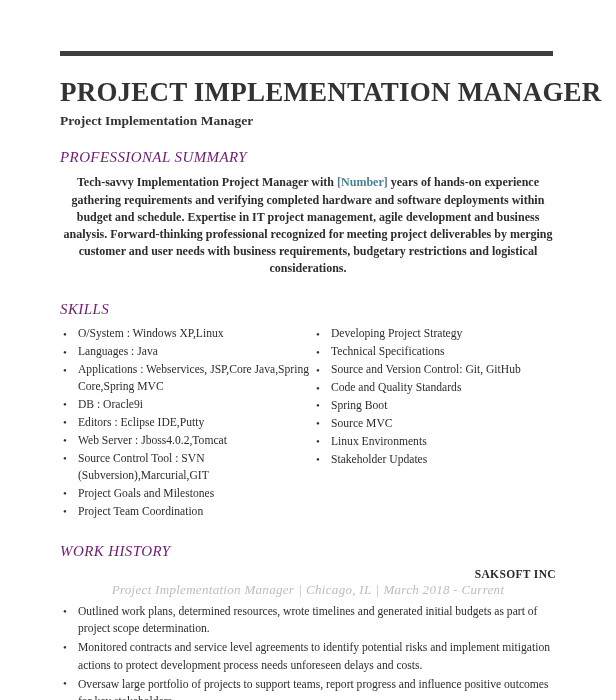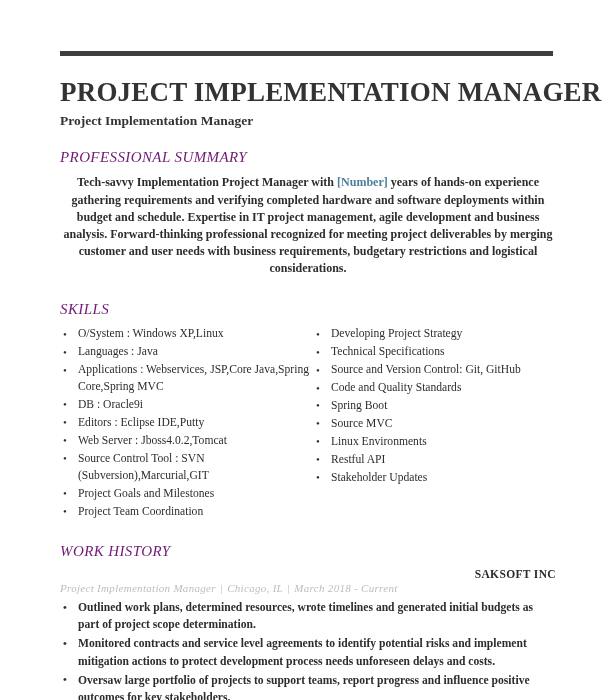--- a/index.html
+++ b/index.html
@@ -118,41 +118,41 @@
 
   .company-name {
     font-size: 11.5px;
     font-weight: bold;
     letter-spacing: 0.35px;
     color: #2b2b2b;
     margin: 6px 0 2px 0;
     text-align: right;
   }
   .job-meta {
-    font-size: 11px;
+    font-size: 13px;
     font-style: italic;
     color: #bdbdbd;
     letter-spacing: 0.3px;
     margin: 0 0 5px 0;
+    text-align: center;
   }
   .job-meta .sep { padding: 0 4px; }
 
   ul.job-bullets {
     list-style: none;
     margin: 0;
     padding: 0;
   }
   ul.job-bullets li {
     position: relative;
     padding-left: 18px;
     font-size: 11.6px;
     line-height: 1.47;
     color: #2d2d2d;
     margin-bottom: 2px;
-    font-weight: bold;
   }
   ul.job-bullets li::before {
     content: "\2022";
     position: absolute;
     left: 3px;
     top: -0.5px;
     font-size: 11px;
     color: #2d2d2d;
   }
 </style>
@@ -191,21 +191,20 @@
         </div>
         <div class="skills-col right">
           <ul class="bullets">
             <li>Developing Project Strategy</li>
             <li>Technical Specifications</li>
             <li>Source and Version Control: Git, GitHub</li>
             <li>Code and Quality Standards</li>
             <li>Spring Boot</li>
             <li>Source MVC</li>
             <li>Linux Environments</li>
-            <li>Restful API</li>
             <li>Stakeholder Updates</li>
           </ul>
         </div>
       </div>
     </div>
 
     <div class="section section-work">
       <h2 class="section-heading">WORK HISTORY</h2>
 
       <div class="job-entry">

